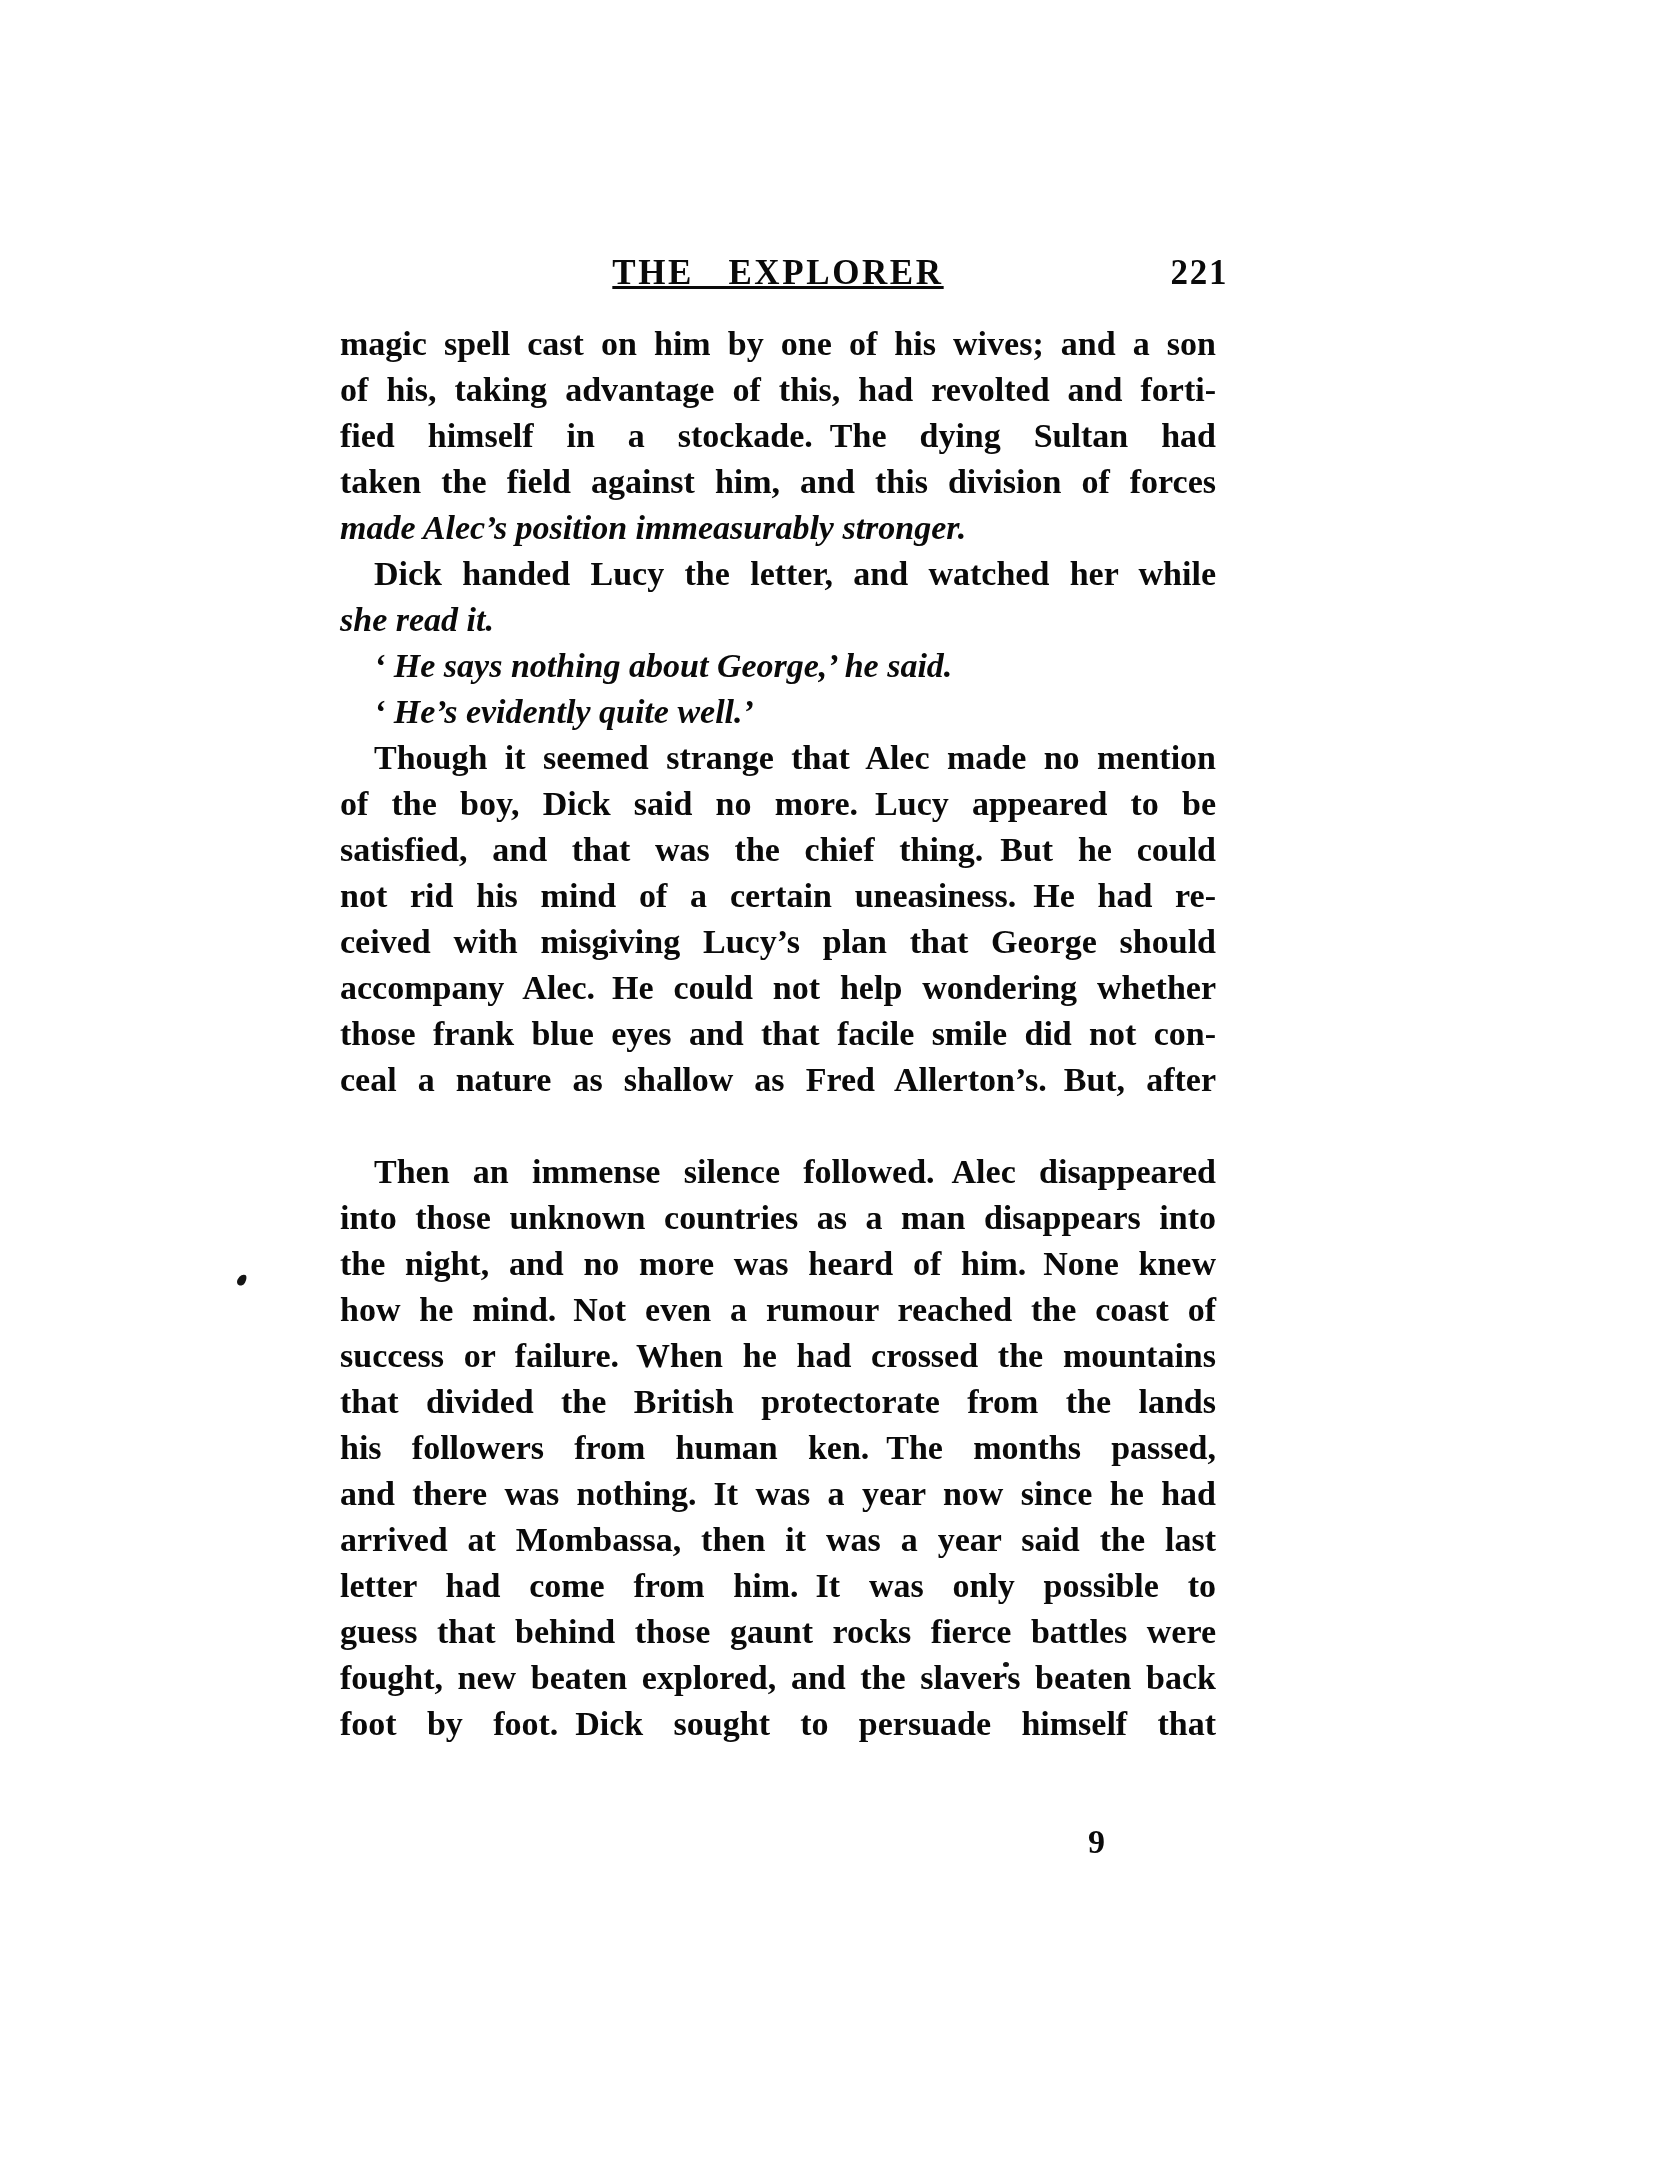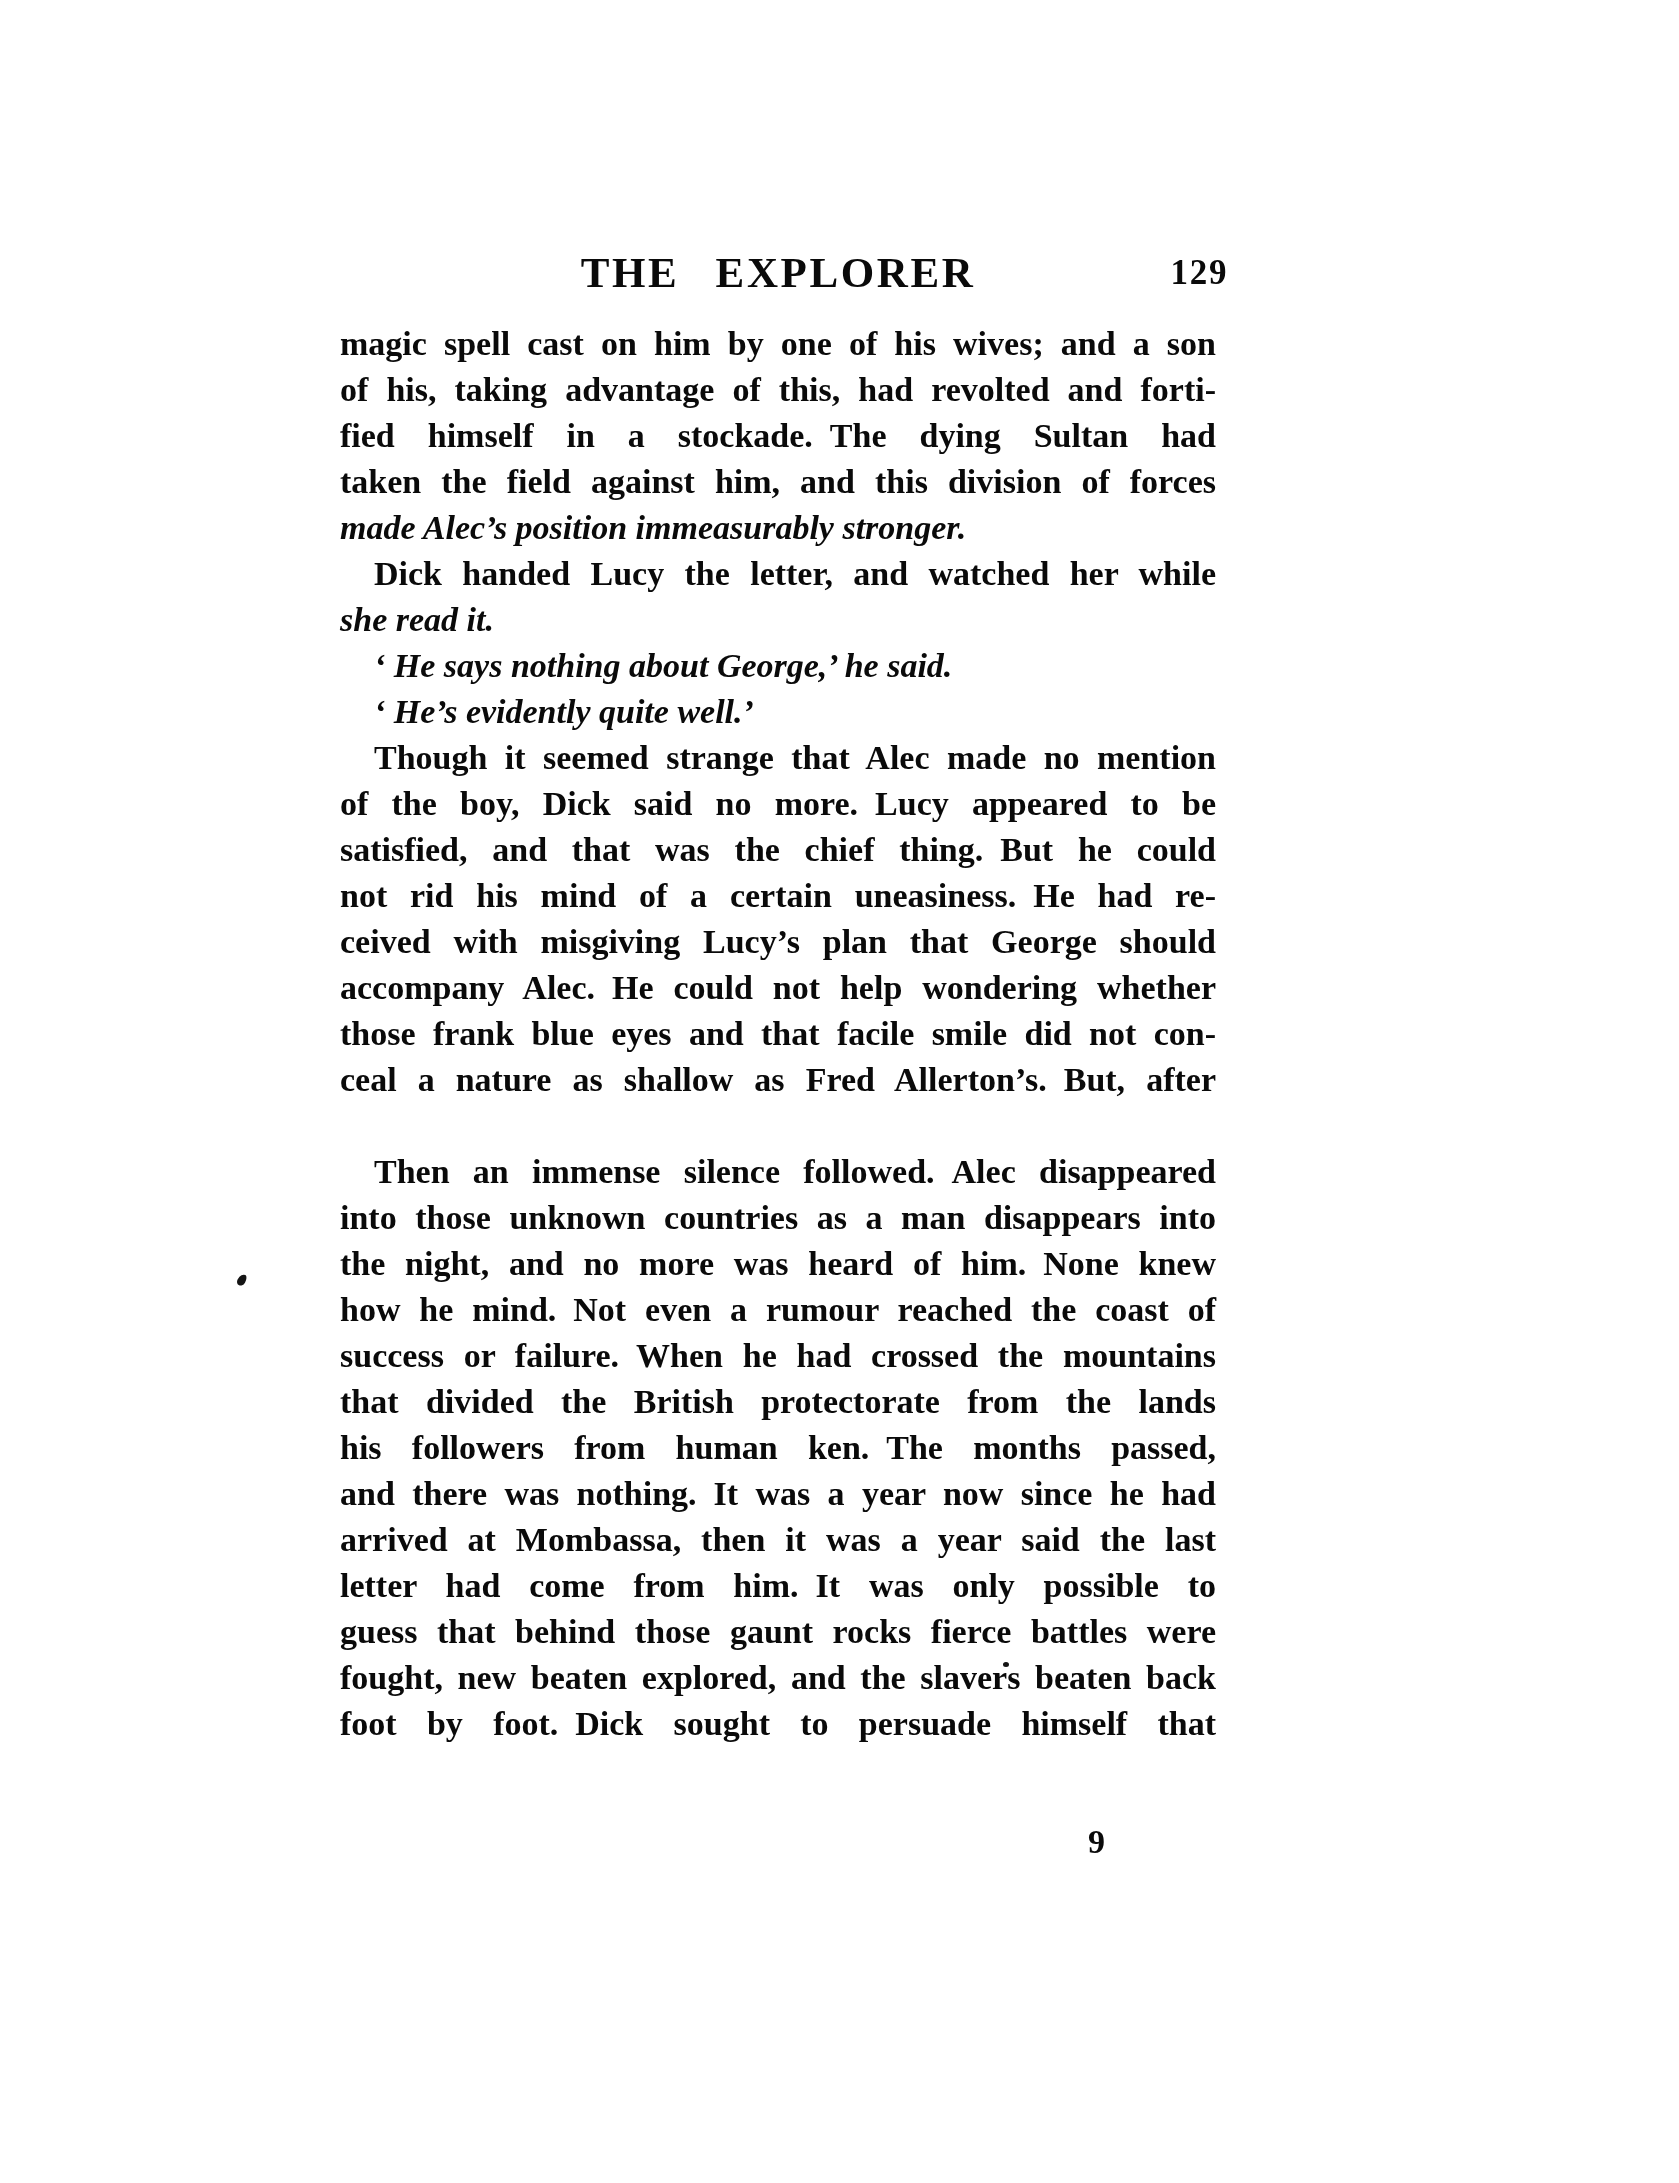--- a/index.html
+++ b/index.html
@@ -20,24 +20,25 @@
     position: absolute;
     left: 340px;
     top: 252px;
     width: 876px;
     height: 42px;
     font-weight: bold;
   }
   .head-title {
     display: block;
     text-align: center;
-    font-size: 43px;
+    font-size: 35px;
     line-height: 42px;
     letter-spacing: 2.6px;
     word-spacing: 23px;
+    text-decoration: underline;
   }
   .head-page {
     position: absolute;
     right: -12.4px;
     top: 0;
     font-size: 35px;
     line-height: 42px;
     letter-spacing: 1.8px;
   }
   .column {
@@ -93,21 +94,21 @@
     border-radius: 50%;
   }
 </style>
 </head>
 <body>
 
 <div class="page">
 
   <header class="pagehead">
     <span class="head-title">THE EXPLORER</span>
-    <span class="head-page">129</span>
+    <span class="head-page">221</span>
   </header>
 
   <main class="column">
     <div id="lines">
         <div class="line">magic spell cast on him by one of his wives; and a son</div>
         <div class="line">of his, taking advantage of this, had revolted and forti-</div>
         <div class="line">fied himself in a stockade. The dying Sultan had</div>
         <div class="line">taken the field against him, and this division of forces</div>
         <div class="line endline">made Alec’s position immeasurably stronger.</div>
         <div class="line indent">Dick handed Lucy the letter, and watched her while</div>

